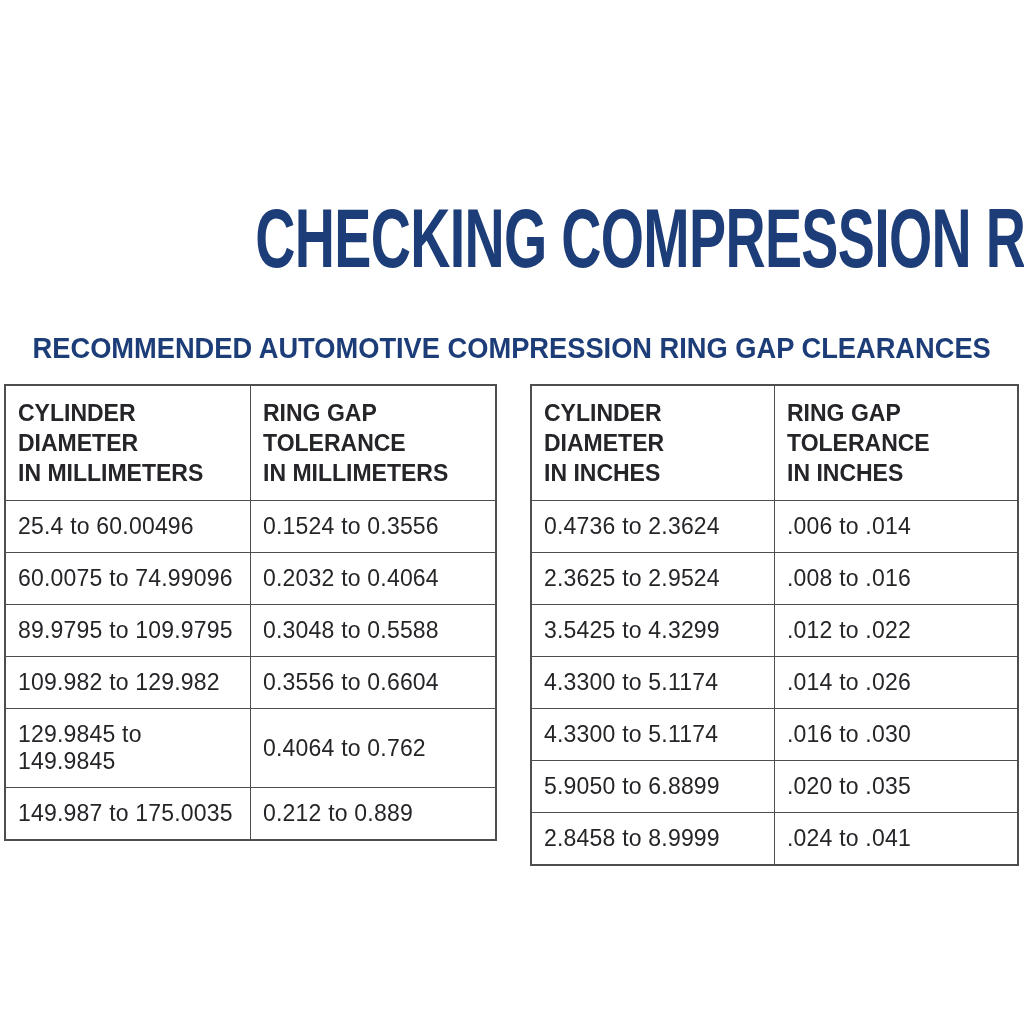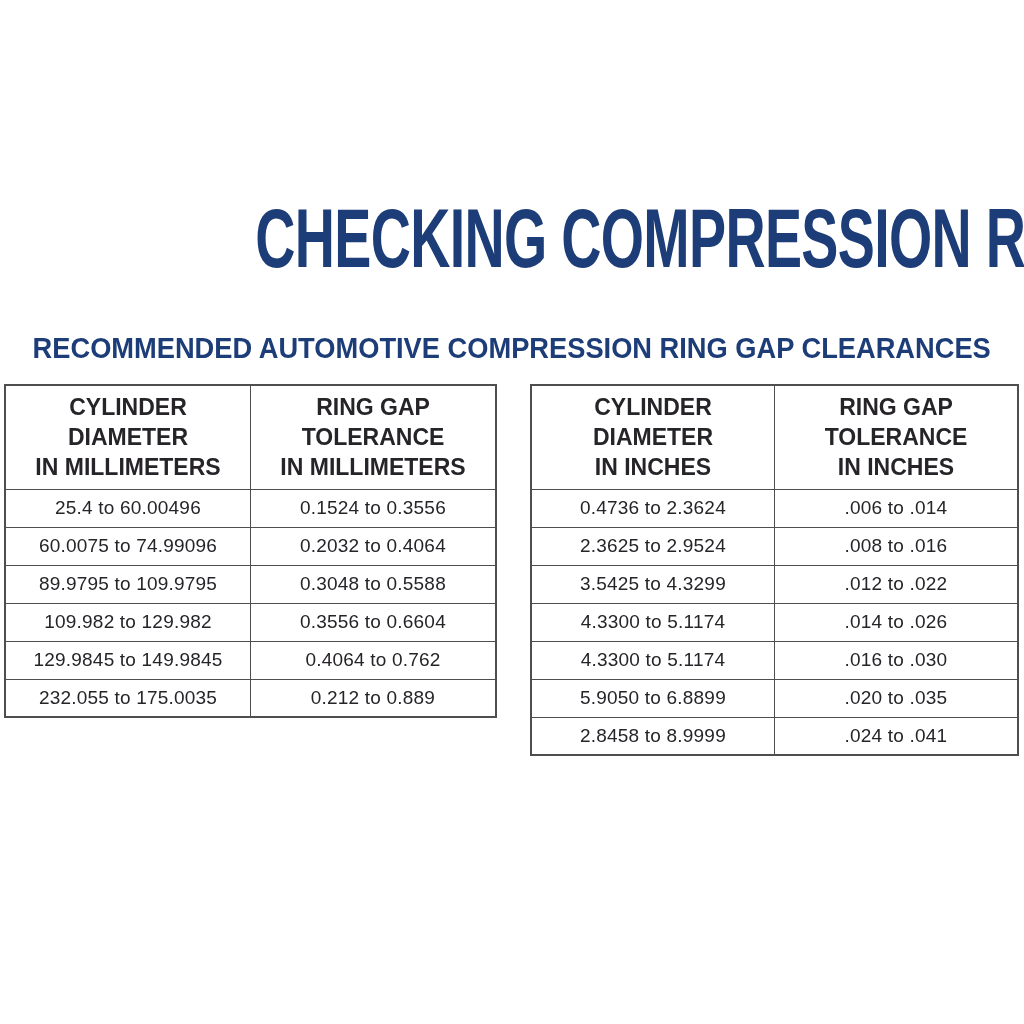--- a/index.html
+++ b/index.html
@@ -49,35 +49,35 @@
     top: 384px;
     border-collapse: collapse;
     table-layout: fixed;
     background: var(--background);
     border: 2px solid var(--table-border);
   }
   #mm-table { left: 4px;   width: 493px; }
   #in-table { left: 530px; width: 489px; }
   .gap-table th, .gap-table td {
     border: 1.5px solid var(--table-border);
-    text-align: center;
+    text-align: left;
     vertical-align: middle;
     color: var(--table-text);
-    padding: 4px;
+    padding: 12px;
     width: 50%;
     overflow: hidden;
   }
   .gap-table th {
     font-size: 23px;
     font-weight: bold;
     line-height: 30px;
     height: 104px;
   }
   .gap-table td {
-    font-size: 19px;
+    font-size: 23px;
     font-weight: normal;
     height: 38px;
     letter-spacing: 0.2px;
   }
 </style>
 </head>
 <body>
 
 <div class="title-wrap">
   <span class="title-text">CHECKING COMPRESSION RING GAPS</span>
@@ -115,21 +115,21 @@
     </tr>
     <tr>
       <td>109.982 to 129.982</td>
       <td>0.3556 to 0.6604</td>
     </tr>
     <tr>
       <td>129.9845 to 149.9845</td>
       <td>0.4064 to 0.762</td>
     </tr>
     <tr>
-      <td>232.055 to 175.0035</td>
+      <td>149.987 to 175.0035</td>
       <td>0.212 to 0.889</td>
     </tr>
   </tbody>
 </table>
 
 <table id="in-table" class="gap-table">
   <tbody>
     <tr>
       <th>
         <div>CYLINDER</div>

